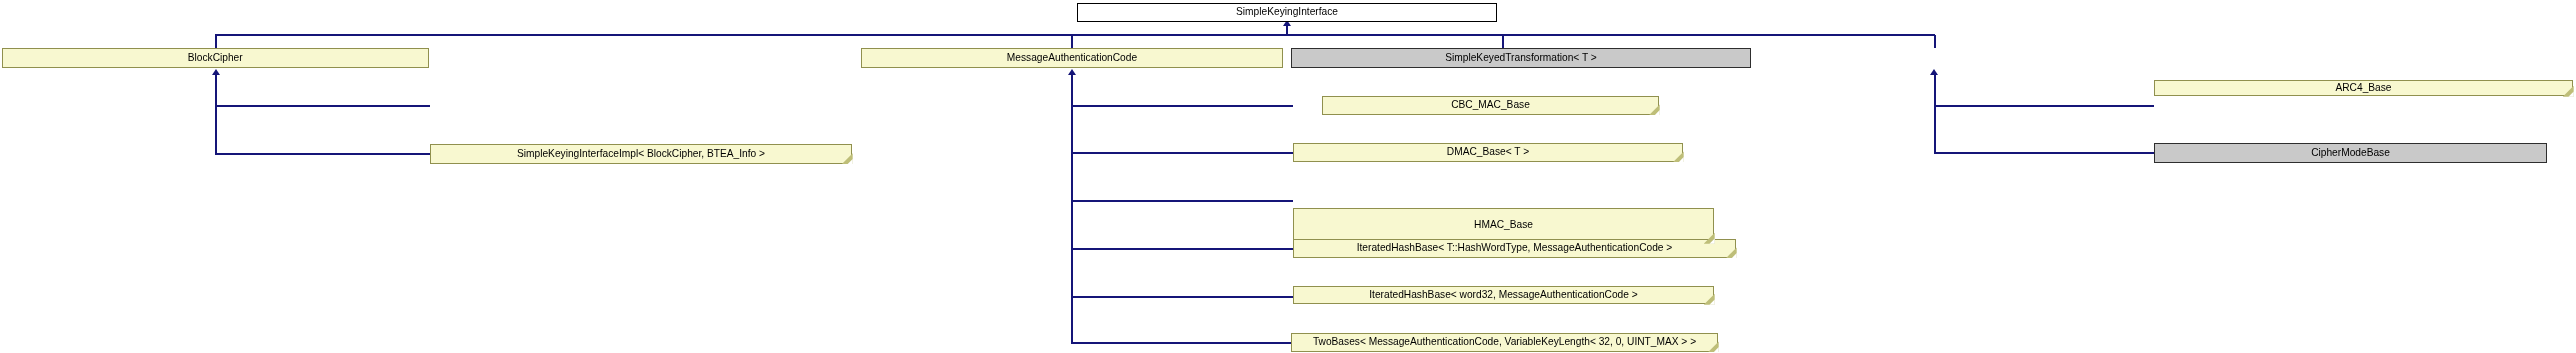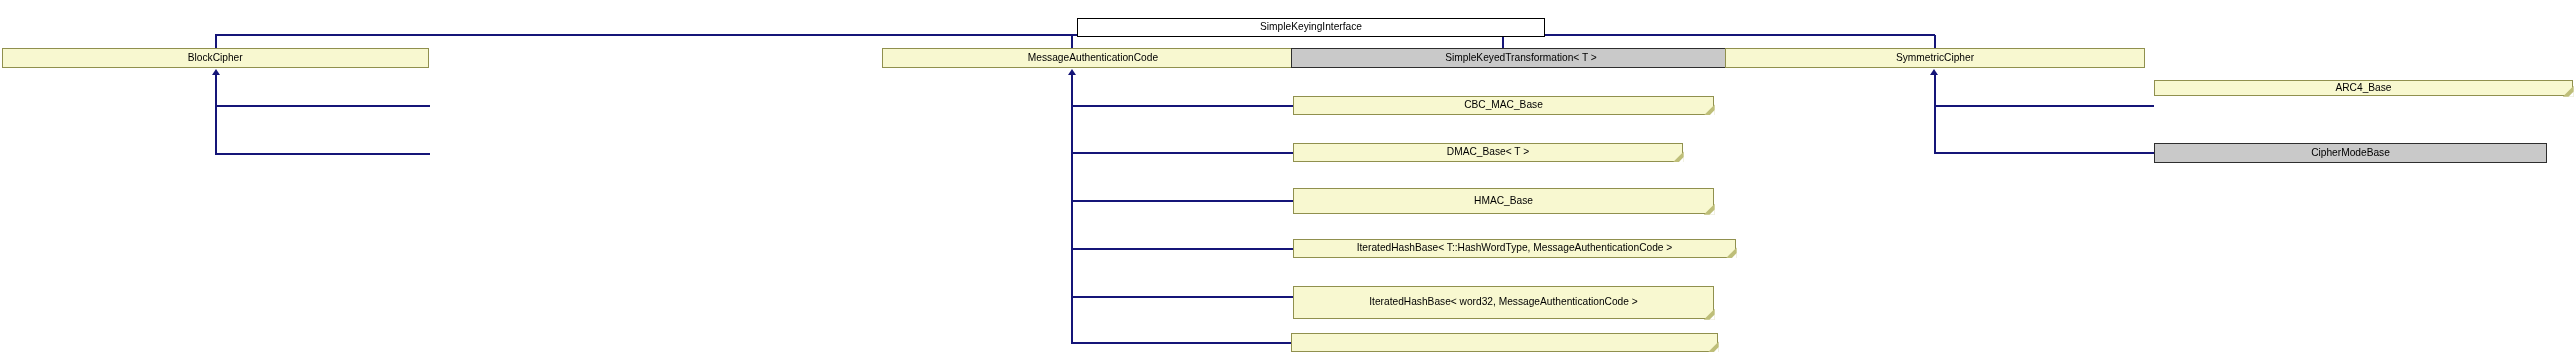--- a/index.html
+++ b/index.html
@@ -58,68 +58,70 @@
   <div class="hline" style="left:1071px;top:200px;width:222px"></div>
   <div class="hline" style="left:1071px;top:248px;width:222px"></div>
   <div class="hline" style="left:1071px;top:296px;width:222px"></div>
   <div class="hline" style="left:1071px;top:342px;width:220px"></div>
 
   <div class="arrow" style="left:1930px;top:69px"></div>
   <div class="vline" style="left:1934px;top:74px;height:80px"></div>
   <div class="hline" style="left:1934px;top:105px;width:220px"></div>
   <div class="hline" style="left:1934px;top:152px;width:220px"></div>
 
-  <div class="node root" style="left:1077px;top:18px;width:468px;height:18.7px">
+  <div class="node root" style="left:1077px;top:3px;width:420px;height:18.7px">
     <span class="lbl">SimpleKeyingInterface</span>
   </div>
 
   <div class="node yellow" style="left:1.7px;top:48px;width:427px;height:20.4px">
     <span class="lbl">BlockCipher</span>
   </div>
 
-  <div class="node yellow" style="left:882px;top:48px;width:422px;height:20.4px">
+  <div class="node yellow" style="left:861px;top:48px;width:422px;height:20.4px">
     <span class="lbl">MessageAuthenticationCode</span>
   </div>
 
   <div class="node grey" style="left:1291px;top:48px;width:460px;height:20.4px">
     <span class="lbl">SimpleKeyedTransformation&lt; T &gt;</span>
   </div>
 
-  <div class="node yellow" style="left:1725px;top:48px;width:420px;height:20.4px">
-    <span class="lbl">SymmetricCipher</span>
+
+
+  <div class="node yellow" style="left:430px;top:144px;width:422px;height:19.5px">
+    <span class="lbl">SimpleKeyingInterfaceImpl&lt; BlockCipher, BTEA_Info &gt;</span>
+    <span class="fold"></span>
   </div>
 
-
-
-  <div class="node yellow" style="left:1293px;top:96px;width:421px;height:18.7px">
+  <div class="node yellow" style="left:1322px;top:96px;width:337px;height:18.7px">
     <span class="lbl">CBC_MAC_Base</span>
     <span class="fold"></span>
   </div>
 
   <div class="node yellow" style="left:1293px;top:143px;width:390px;height:18.7px">
     <span class="lbl">DMAC_Base&lt; T &gt;</span>
     <span class="fold"></span>
   </div>
 
-  <div class="node yellow" style="left:1293px;top:188px;width:421px;height:26px">
+  <div class="node yellow" style="left:1293px;top:208px;width:421px;height:35px">
     <span class="lbl">HMAC_Base</span>
     <span class="fold"></span>
   </div>
 
   <div class="node yellow" style="left:1293px;top:239px;width:443px;height:18.7px">
     <span class="lbl">IteratedHashBase&lt; T::HashWordType, MessageAuthenticationCode &gt;</span>
     <span class="fold"></span>
   </div>
 
-  <div class="node yellow" style="left:1293px;top:286px;width:421px;height:33px">
+  <div class="node yellow" style="left:1293px;top:286px;width:421px;height:18px">
     <span class="lbl">IteratedHashBase&lt; word32, MessageAuthenticationCode &gt;</span>
     <span class="fold"></span>
   </div>
 
   <div class="node yellow" style="left:1291px;top:333px;width:427px;height:18.7px">
+    <span class="lbl">TwoBases&lt; MessageAuthenticationCode, VariableKeyLength&lt; 32, 0, UINT_MAX &gt; &gt;</span>
     <span class="fold"></span>
   </div>
 
   <div class="node yellow" style="left:2154px;top:80px;width:419px;height:16px">
     <span class="lbl">ARC4_Base</span>
     <span class="fold"></span>
   </div>
 
   <div class="node grey" style="left:2154px;top:143px;width:393px;height:19.5px">
     <span class="lbl">CipherModeBase</span>

